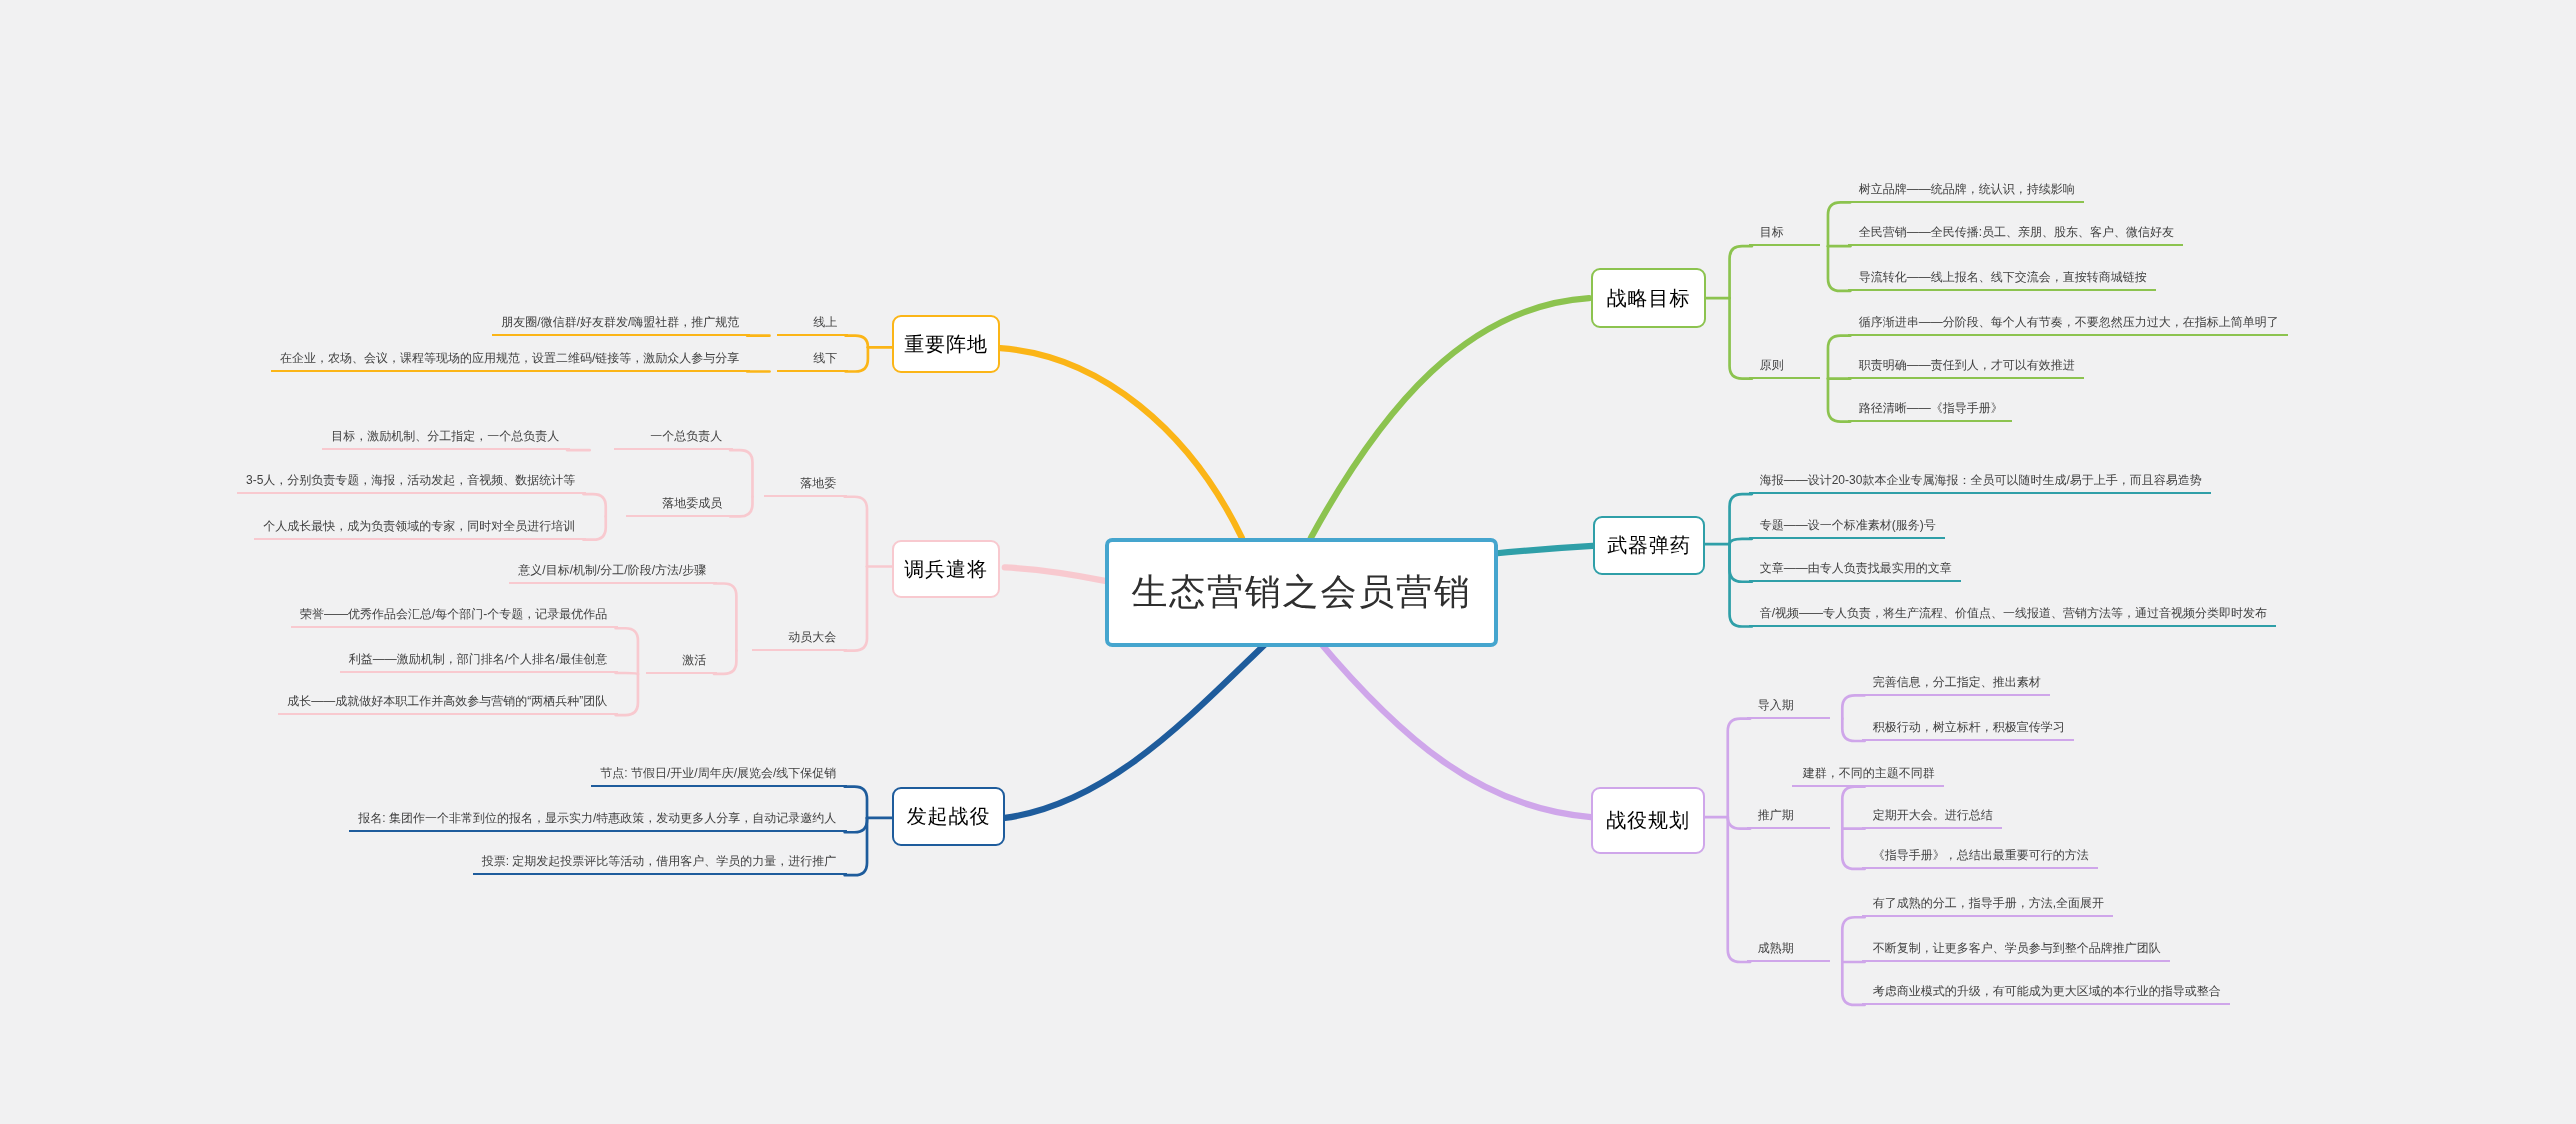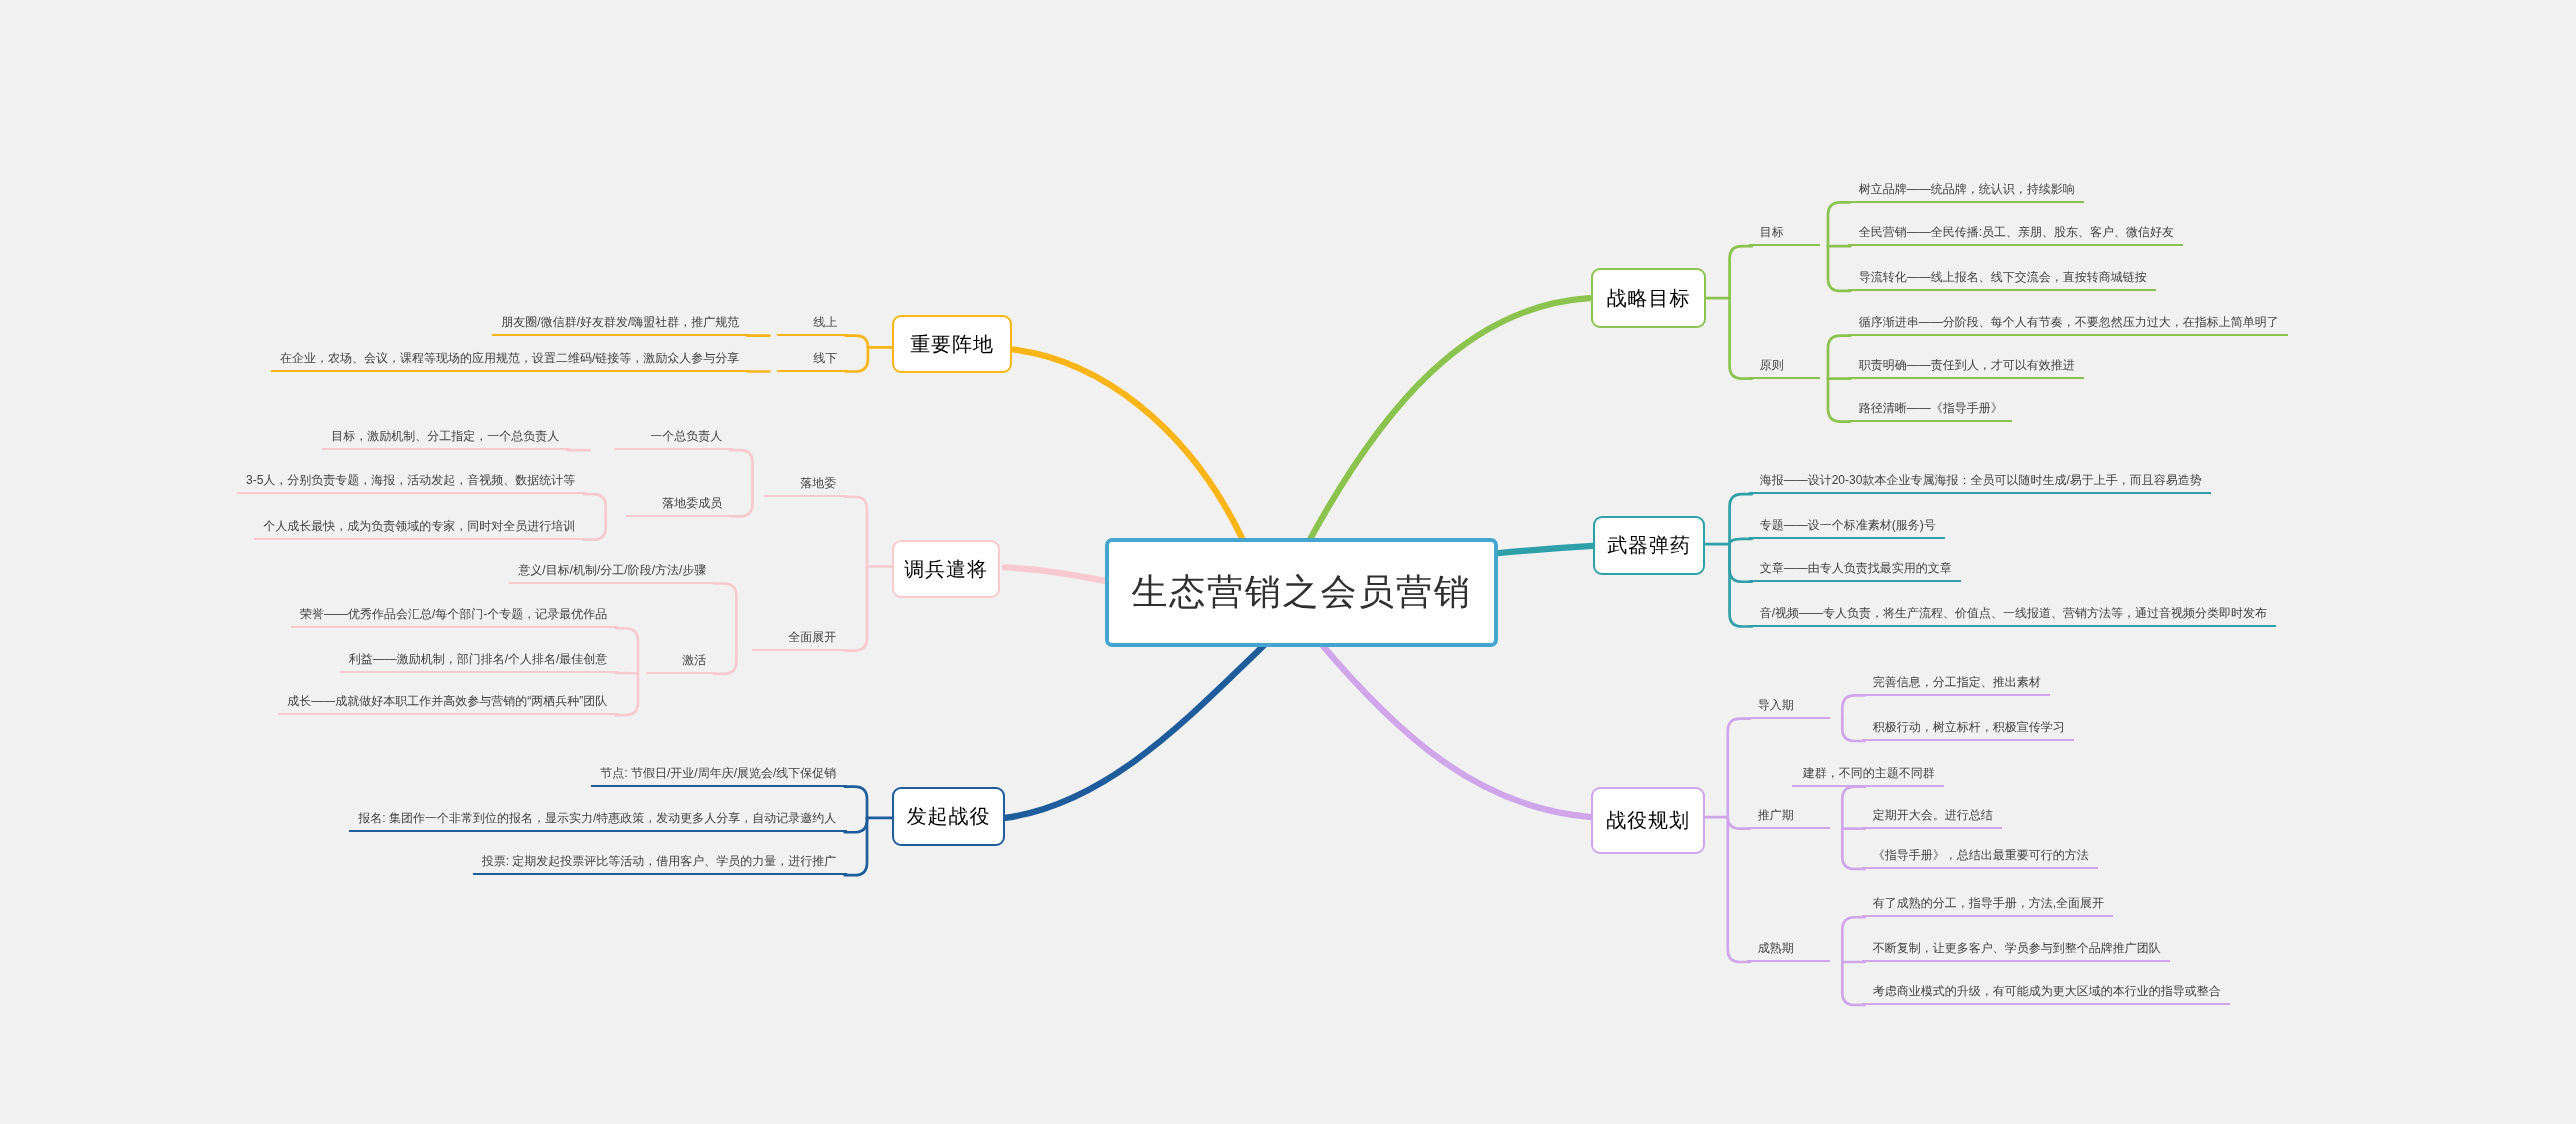--- a/index.html
+++ b/index.html
@@ -104,33 +104,33 @@
     <div class="topic item dir-r" style="border-bottom-color: rgb(207, 166, 234); bottom: 429px; left: 1862px;">完善信息，分工指定、推出素材</div>
     <div class="topic item dir-r" style="border-bottom-color: rgb(207, 166, 234); bottom: 384px; left: 1862px;">积极行动，树立标杆，积极宣传学习</div>
     <div class="topic label dir-r" style="border-bottom-color: rgb(207, 166, 234); bottom: 296px; left: 1747px;">推广期</div>
     <div class="topic item dir-r" style="border-bottom-color: rgb(207, 166, 234); bottom: 338px; left: 1792px;">建群，不同的主题不同群</div>
     <div class="topic item dir-r" style="border-bottom-color: rgb(207, 166, 234); bottom: 296px; left: 1862px;">定期开大会。进行总结</div>
     <div class="topic item dir-r" style="border-bottom-color: rgb(207, 166, 234); bottom: 256px; left: 1862px;">《指导手册》，总结出最重要可行的方法</div>
     <div class="topic label dir-r" style="border-bottom-color: rgb(207, 166, 234); bottom: 163px; left: 1747px;">成熟期</div>
     <div class="topic item dir-r" style="border-bottom-color: rgb(207, 166, 234); bottom: 208px; left: 1862px;">有了成熟的分工，指导手册，方法,全面展开</div>
     <div class="topic item dir-r" style="border-bottom-color: rgb(207, 166, 234); bottom: 163px; left: 1862px;">不断复制，让更多客户、学员参与到整个品牌推广团队</div>
     <div class="topic item dir-r" style="border-bottom-color: rgb(207, 166, 234); bottom: 120px; left: 1862px;">考虑商业模式的升级，有可能成为更大区域的本行业的指导或整合</div>
-    <div class="node" style="left: 892px; top: 315px; width: 120px; height: 58px; border-color: rgb(251, 181, 23);">重要阵地</div>
+    <div class="node" style="left: 892px; top: 315px; width: 108px; height: 58px; border-color: rgb(251, 181, 23);">重要阵地</div>
     <div class="topic label dir-l" style="border-bottom-color: rgb(251, 181, 23); bottom: 789px; right: 1728px;">线上</div>
     <div class="topic item dir-l" style="border-bottom-color: rgb(251, 181, 23); bottom: 789px; right: 1826px;">朋友圈/微信群/好友群发/嗨盟社群，推广规范</div>
     <div class="topic label dir-l" style="border-bottom-color: rgb(251, 181, 23); bottom: 753px; right: 1728px;">线下</div>
     <div class="topic item dir-l" style="border-bottom-color: rgb(251, 181, 23); bottom: 753px; right: 1826px;">在企业，农场、会议，课程等现场的应用规范，设置二维码/链接等，激励众人参与分享</div>
     <div class="node" style="left: 892px; top: 540px; width: 108px; height: 58px; border-color: rgb(248, 201, 207);">调兵遣将</div>
     <div class="topic label dir-l" style="border-bottom-color: rgb(248, 201, 207); bottom: 628px; right: 1729px;">落地委</div>
     <div class="topic label dir-l" style="border-bottom-color: rgb(248, 201, 207); bottom: 675px; right: 1843px;">一个总负责人</div>
     <div class="topic item dir-l" style="border-bottom-color: rgb(248, 201, 207); bottom: 675px; right: 2006px;">目标，激励机制、分工指定，一个总负责人</div>
     <div class="topic label dir-l" style="border-bottom-color: rgb(248, 201, 207); bottom: 608px; right: 1843px;">落地委成员</div>
     <div class="topic item dir-l" style="border-bottom-color: rgb(248, 201, 207); bottom: 631px; right: 1990px;">3-5人，分别负责专题，海报，活动发起，音视频、数据统计等</div>
     <div class="topic item dir-l" style="border-bottom-color: rgb(248, 201, 207); bottom: 585px; right: 1990px;">个人成长最快，成为负责领域的专家，同时对全员进行培训</div>
-    <div class="topic label dir-l" style="border-bottom-color: rgb(248, 201, 207); bottom: 474px; right: 1729px;">全面展开</div>
+    <div class="topic label dir-l" style="border-bottom-color: rgb(248, 201, 207); bottom: 474px; right: 1729px;">动员大会</div>
     <div class="topic item dir-l" style="border-bottom-color: rgb(248, 201, 207); bottom: 541px; right: 1859px;">意义/目标/机制/分工/阶段/方法/步骤</div>
     <div class="topic label dir-l" style="border-bottom-color: rgb(248, 201, 207); bottom: 451px; right: 1859px;">激活</div>
     <div class="topic item dir-l" style="border-bottom-color: rgb(248, 201, 207); bottom: 497px; right: 1958px;">荣誉——优秀作品会汇总/每个部门-个专题，记录最优作品</div>
     <div class="topic item dir-l" style="border-bottom-color: rgb(248, 201, 207); bottom: 452px; right: 1958px;">利益——激励机制，部门排名/个人排名/最佳创意</div>
     <div class="topic item dir-l" style="border-bottom-color: rgb(248, 201, 207); bottom: 410px; right: 1958px;">成长——成就做好本职工作并高效参与营销的“两栖兵种”团队</div>
     <div class="node" style="left: 892px; top: 787px; width: 113px; height: 59px; border-color: rgb(30, 92, 156);">发起战役</div>
     <div class="topic item dir-l" style="border-bottom-color: rgb(30, 92, 156); bottom: 338px; right: 1729px;">节点: 节假日/开业/周年庆/展览会/线下保促销</div>
     <div class="topic item dir-l" style="border-bottom-color: rgb(30, 92, 156); bottom: 293px; right: 1729px;">报名: 集团作一个非常到位的报名，显示实力/特惠政策，发动更多人分享，自动记录邀约人</div>
     <div class="topic item dir-l" style="border-bottom-color: rgb(30, 92, 156); bottom: 250px; right: 1729px;">投票: 定期发起投票评比等活动，借用客户、学员的力量，进行推广</div>
   </div>

